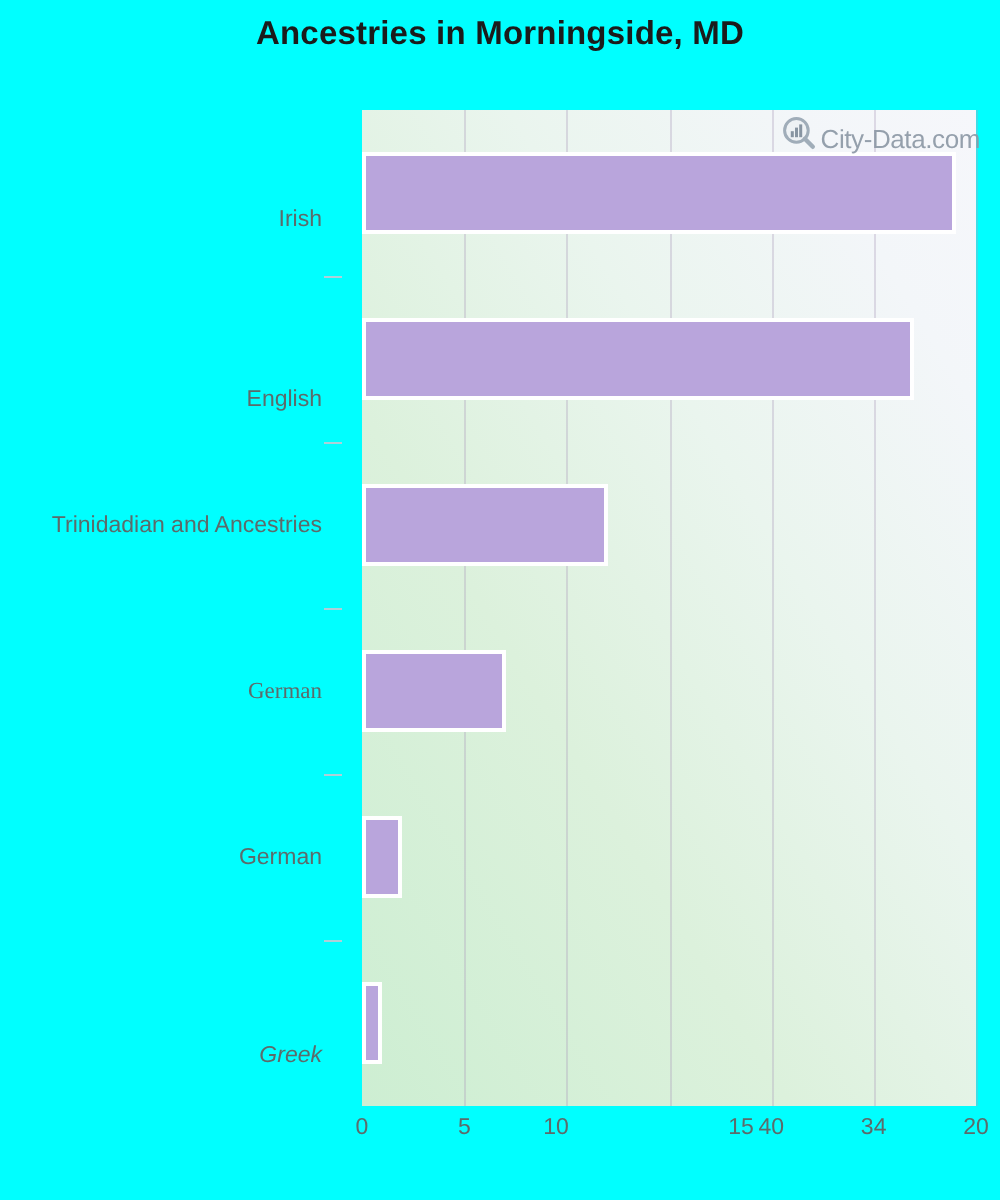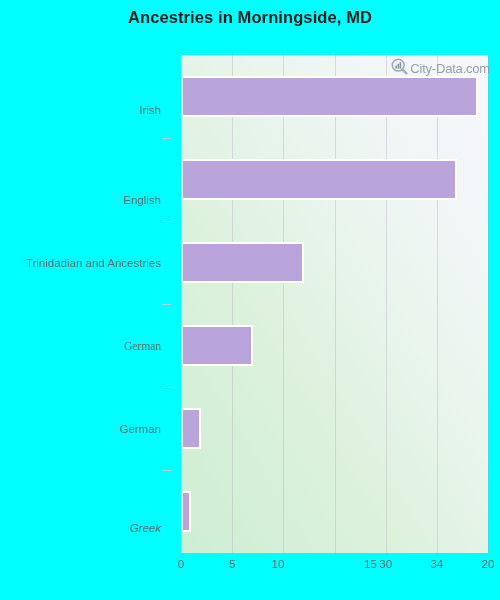--- a/index.html
+++ b/index.html
@@ -183,21 +183,21 @@
       <div class="ytick" style="top: 332px;"></div>
       <div class="ylabel" style="top: 466px; font-style: italic;">Greek</div>
       <div class="ytick" style="top: 415px;"></div>
     </div>
 
   <div class="xaxis" id="xaxis">
       <div class="xtick-label" style="left: 0px;">0</div>
       <div class="xtick-label" style="left: 51.1667px;">5</div>
       <div class="xtick-label" style="left: 97px;">10</div>
       <div class="xtick-label" style="left: 153.5px; margin-left: 36px;">15</div>
-      <div class="xtick-label" style="left: 204.667px;">30</div>
+      <div class="xtick-label" style="left: 204.667px;">40</div>
       <div class="xtick-label" style="left: 255.833px;">34</div>
       <div class="xtick-label" style="left: 307px;">20</div>
     </div>
 
   <div class="watermark">
     <span class="logo-icon">
       <svg width="17" height="17" viewBox="0 0 17 17">
         <circle cx="7.2" cy="7.2" r="5.9" fill="#eef2f5" stroke="#9aa7b4" stroke-width="1.5"></circle>
         <rect x="4.4" y="7.6" width="1.5" height="3.0" fill="#7f8d9b"></rect>
         <rect x="6.5" y="5.8" width="1.5" height="4.8" fill="#7f8d9b"></rect>

